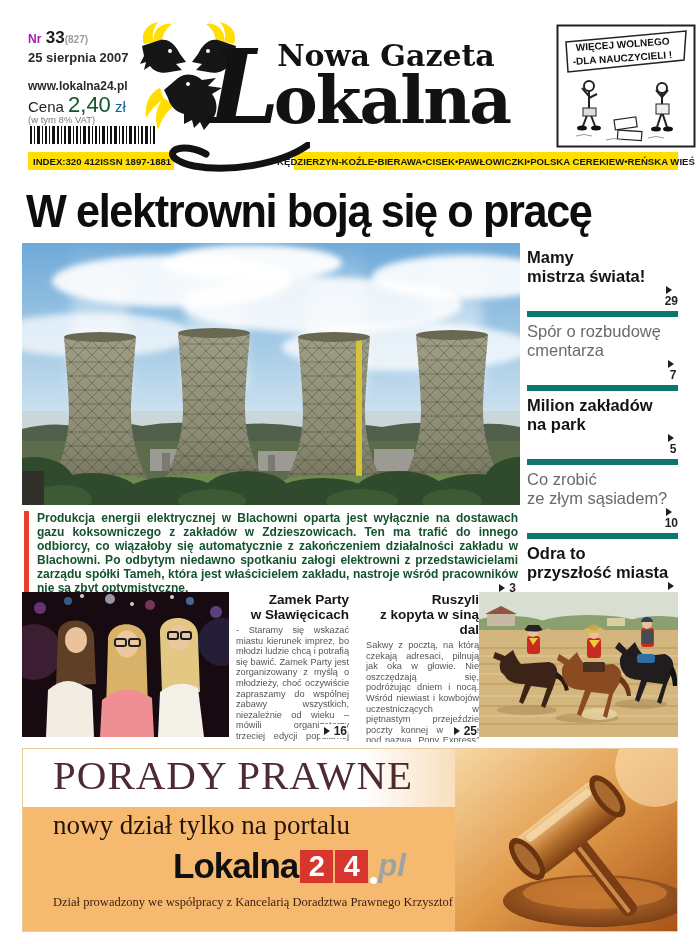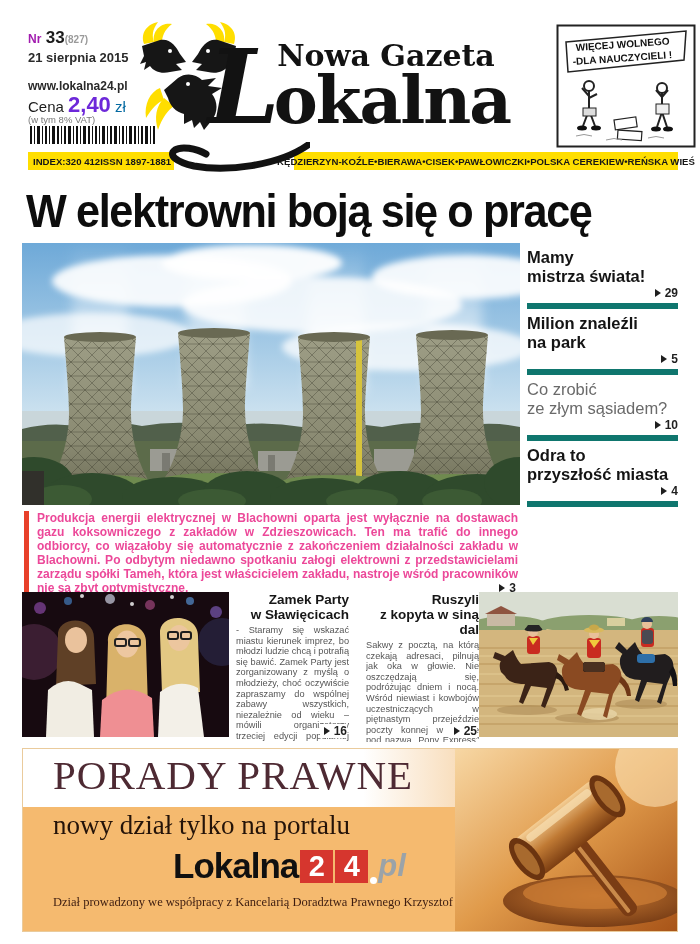--- a/index.html
+++ b/index.html
@@ -8,21 +8,21 @@
   
   .hdr-left{position:absolute;left:28px;top:28px;width:150px;}
   .nr-row{white-space:nowrap;}
   .nr-label{font-size:12px;color:#a21caf;font-weight:bold;}
   .nr-big{font-size:17px;font-weight:bold;color:#1c1c1c;}
   .nr-sub{font-size:10px;color:#9a9a9a;font-weight:bold;}
   .date{font-size:13px;font-weight:bold;color:#2a2a2a;margin-top:2px;}
   .site{font-size:12px;font-weight:bold;color:#2a2a2a;margin-top:14px;}
   .price-row{position:absolute;left:28px;top:92px;white-space:nowrap;}
   .price-label{font-size:15px;color:#1c1c1c;}
-  .price-val{font-size:22px;font-weight:bold;color:#6d28d9;}
+  .price-val{font-size:22px;font-weight:normal;color:#14532d;}
   .price-cur{font-size:15px;color:#0369a1;}
   .vat{position:absolute;left:28px;top:114px;font-size:9.5px;color:#777;}
   .barcode{position:absolute;left:28px;top:126px;}
   .bar-digits{font-size:8px;letter-spacing:2px;color:#222;font-family:"DejaVu Sans Mono",monospace;}
   
   .ybar{position:absolute;top:152px;height:18px;background:#FFDE00;display:flex;align-items:center;}
   .ybar-left{left:28px;width:146px;justify-content:space-between;padding:0 5px;box-sizing:border-box;}
   .ybar-right{left:294px;width:384px;justify-content:center;}
   .ybar span{font-size:9.6px;font-weight:bold;color:#161616;white-space:nowrap;}
   
@@ -37,34 +37,34 @@
   .goats{position:absolute;left:130px;top:18px;}
   
   .cartoon{position:absolute;left:556px;top:24px;}
   
   .headline{position:absolute;left:26px;top:183px;width:700px;font-size:47px;font-weight:bold;
     color:#0d0d0d;letter-spacing:-1.5px;transform:scaleX(.92);transform-origin:left top;white-space:nowrap;}
   
   .main-photo{position:absolute;left:22px;top:243px;width:498px;height:262px;}
   .lead{position:absolute;left:24px;top:511px;width:494px;border-left:5px solid #E8402A;
     padding-left:8px;box-sizing:border-box;}
-  .lead-text{font-size:12px;line-height:14px;font-weight:bold;color:#ec4899;text-align:justify;}
+  .lead-text{font-size:12px;line-height:14px;font-weight:bold;color:#14532d;text-align:justify;}
   .lead .marker{position:absolute;right:2px;bottom:0;}
   
   .marker{display:inline-flex;align-items:center;white-space:nowrap;}
   .tri{width:0;height:0;border-top:4px solid transparent;border-bottom:4px solid transparent;
     border-left:6px solid #1f1f1f;display:inline-block;margin-right:4px;}
   .marker b{font-size:12px;color:#1f1f1f;}
   
   .sidebar{position:absolute;left:527px;top:243px;width:151px;}
   .sb-item{border-bottom:6px solid #0f766e;padding:5px 0 3px;display:flex;flex-direction:column;}
   .sb-title{font-size:16.5px;line-height:18.5px;white-space:pre-line;}
   .sb-bold{font-weight:bold;color:#141414;}
   .sb-light{font-weight:normal;color:#6a6a6a;}
-  .sb-item .marker{align-self:flex-end;margin-top:1px;}
+  .sb-item .marker{align-self:flex-end;margin-top:1px;flex-direction:column;}
   
   .strip{position:absolute;top:592px;left:0;width:700px;height:150px;}
   .photo1{position:absolute;left:22px;top:0;}
   .photo2{position:absolute;left:479px;top:0;}
   .article{position:absolute;top:0;width:113px;height:150px;overflow:hidden;}
   .art1{left:236px;} .art2{left:366px;}
   .art-title{font-size:13.5px;line-height:15px;font-weight:bold;color:#161616;white-space:pre-line;margin-bottom:3px;text-align:right;}
   .art-body{font-size:9.2px;line-height:10.6px;color:#555;text-align:justify;}
   .article .marker{position:absolute;right:2px;bottom:4px;background:#fff;padding-left:4px;}
   
@@ -86,21 +86,21 @@
   .gavel{position:absolute;right:0;top:0;}
 </style>
 </head>
 <body>
 
 <div class="page">
 
   <div class="hdr-left">
     <div class="nr-row"><span class="nr-label">Nr</span>
       <span class="nr-big">33</span><span class="nr-sub">(827)</span></div>
-    <div class="date">21 sierpnia 2015</div>
+    <div class="date">25 sierpnia 2007</div>
     <div class="site">www.lokalna24.pl</div>
   </div>
   <div class="price-row">
     <span class="price-label">Cena </span><span class="price-val">2,40</span><span class="price-cur"> zł</span>
   </div>
   <div class="vat">(w tym 8% VAT)</div>
 
   <div class="barcode">
     <svg width="135" height="22" viewBox="0 0 135 22">
       <g fill="#111">
@@ -329,21 +329,29 @@
   <div class="sidebar">
     <div class="sb-item">
       <div class="sb-title sb-bold">Mamy
 mistrza świata!</div>
       <span class="marker">
           <span class="tri"></span>
           <b>29</b>
         </span>
     </div>
     <div class="sb-item">
-      <div class="sb-title sb-bold">Milion znaleźli
+      <div class="sb-title sb-light">Spór o rozbudowę
+cmentarza</div>
+      <span class="marker">
+          <span class="tri"></span>
+          <b>7</b>
+        </span>
+    </div>
+    <div class="sb-item">
+      <div class="sb-title sb-bold">Milion zakładów
 na park</div>
       <span class="marker">
           <span class="tri"></span>
           <b>5</b>
         </span>
     </div>
     <div class="sb-item">
       <div class="sb-title sb-light">Co zrobić
 ze złym sąsiadem?</div>
       <span class="marker">

